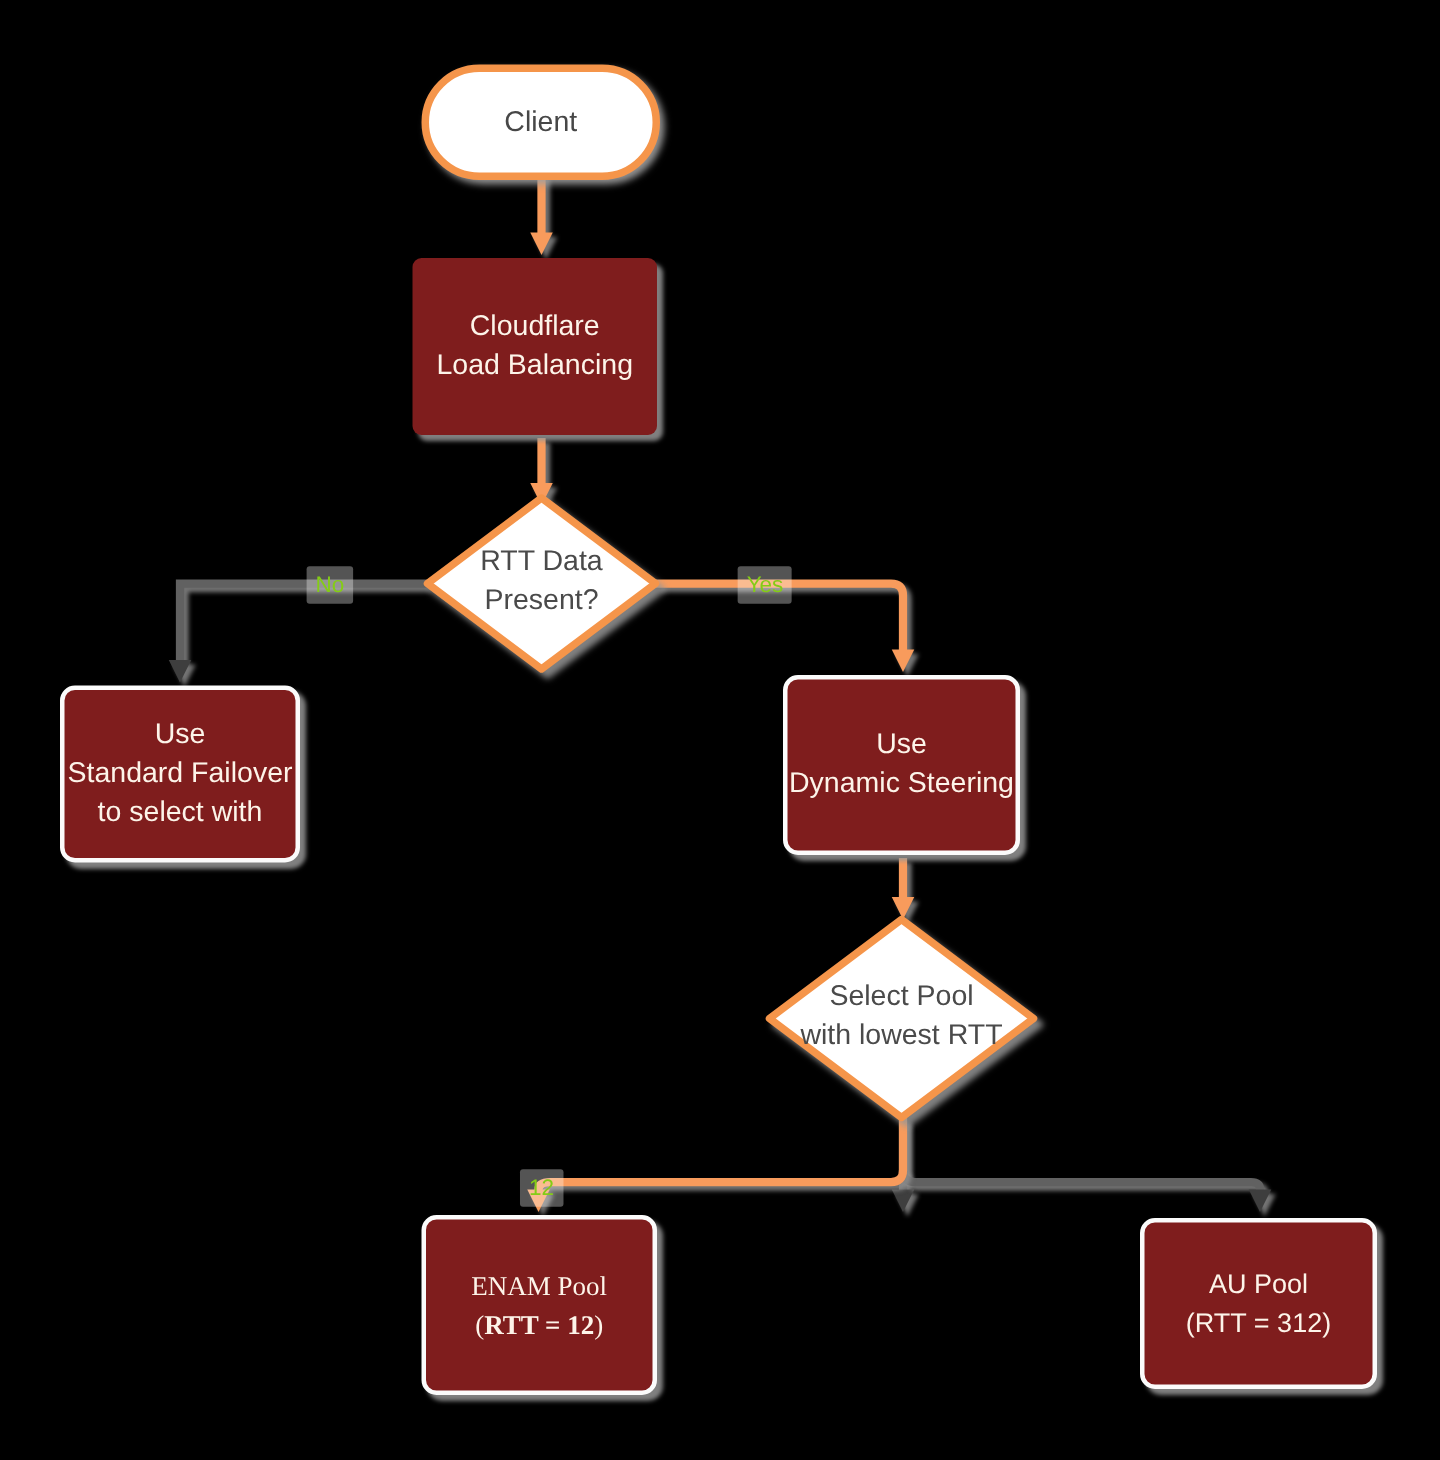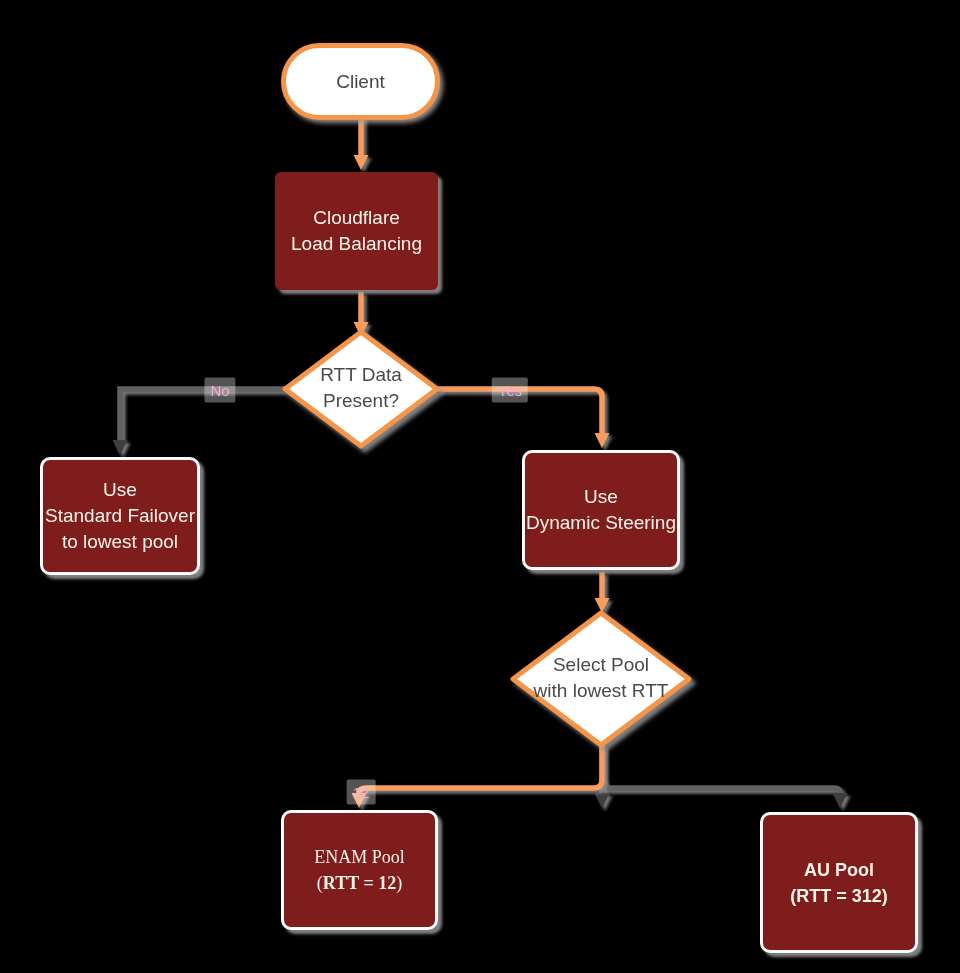--- a/index.html
+++ b/index.html
@@ -21,21 +21,21 @@
   .wborder{border:3px solid #FBFBFB;border-radius:10px;}
   .client{
     background:#FFFFFF;border:5px solid #F5954A;border-radius:42px;color:#474747;
     font-size:19px;box-shadow:3px 3px 5px rgba(160,160,160,0.9);
   }
   .dlabel{
     position:absolute;color:#4A4A4A;font-size:19px;line-height:26px;text-align:center;
   }
   .elabel{
     position:absolute;transform:translate(-50%,-50%);background:rgba(255,255,255,0.33);
-    color:#f9a8d4;font-size:15px;line-height:15px;padding:5px 6px;border-radius:2px;white-space:nowrap;
+    color:#84cc16;font-size:15px;line-height:15px;padding:5px 6px;border-radius:2px;white-space:nowrap;
   }
   .b{font-weight:bold;}
 </style>
 </head>
 <body>
 
 <div id="canvas">
 
   <svg class="layer">
 
@@ -89,40 +89,40 @@
   </div>
 
   <div class="dlabel" style="left:286px;top:362px;width:150px;">
     <div>RTT Data</div>
     <div>Present?</div>
   </div>
 
   <div class="node obox wborder" style="left:40px;top:457px;width:160px;height:118px;">
     <span>Use</span>
     <span>Standard Failover</span>
-    <span>to lowest pool</span>
+    <span>to select with</span>
   </div>
 
   <div class="node obox wborder" style="left:522px;top:450px;width:158px;height:120px;">
     <span>Use</span>
     <span>Dynamic Steering</span>
   </div>
 
   <div class="dlabel" style="left:506px;top:652px;width:190px;">
     <div>Select Pool</div>
     <div>with lowest RTT</div>
   </div>
 
   <div class="node obox wborder" style="left:281px;top:810px;width:157px;height:120px;font-size:18px;font-family:Liberation Serif, serif;">
     <span>ENAM Pool</span>
     <span><span>(</span><span class="b">RTT = 12</span><span>)</span></span>
   </div>
 
 
-  <div class="node obox wborder" style="left:760px;top:812px;width:158px;height:141px;font-size:18px;font-weight:bold;">
+  <div class="node obox wborder" style="left:760px;top:812px;width:158px;height:114px;font-size:18px;">
     <span>AU Pool</span>
     <span>(RTT = 312)</span>
   </div>
 
   <div class="elabel" style="left:220px;top:390px;">No</div>
   <div class="elabel" style="left:510px;top:390px;">Yes</div>
   <div class="elabel" style="left:361px;top:792px;">12</div>
 
 </div>
 

